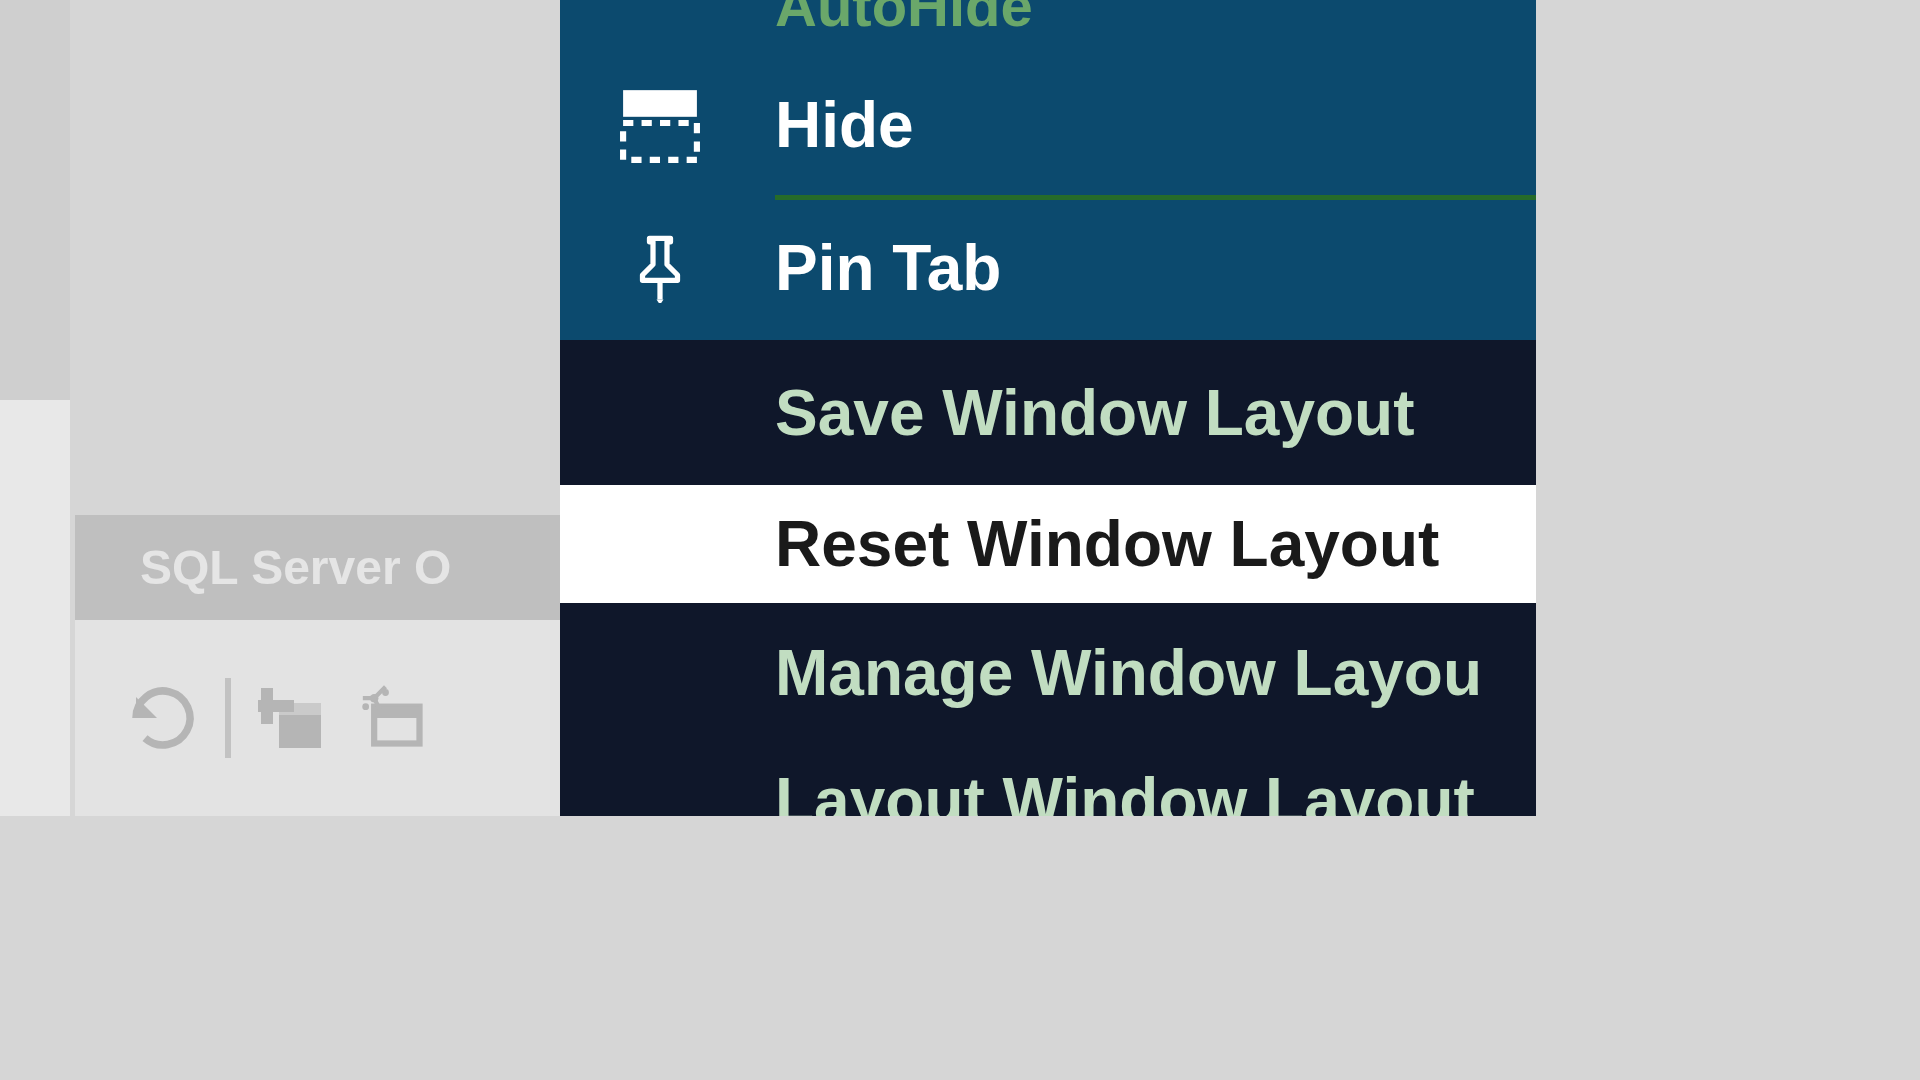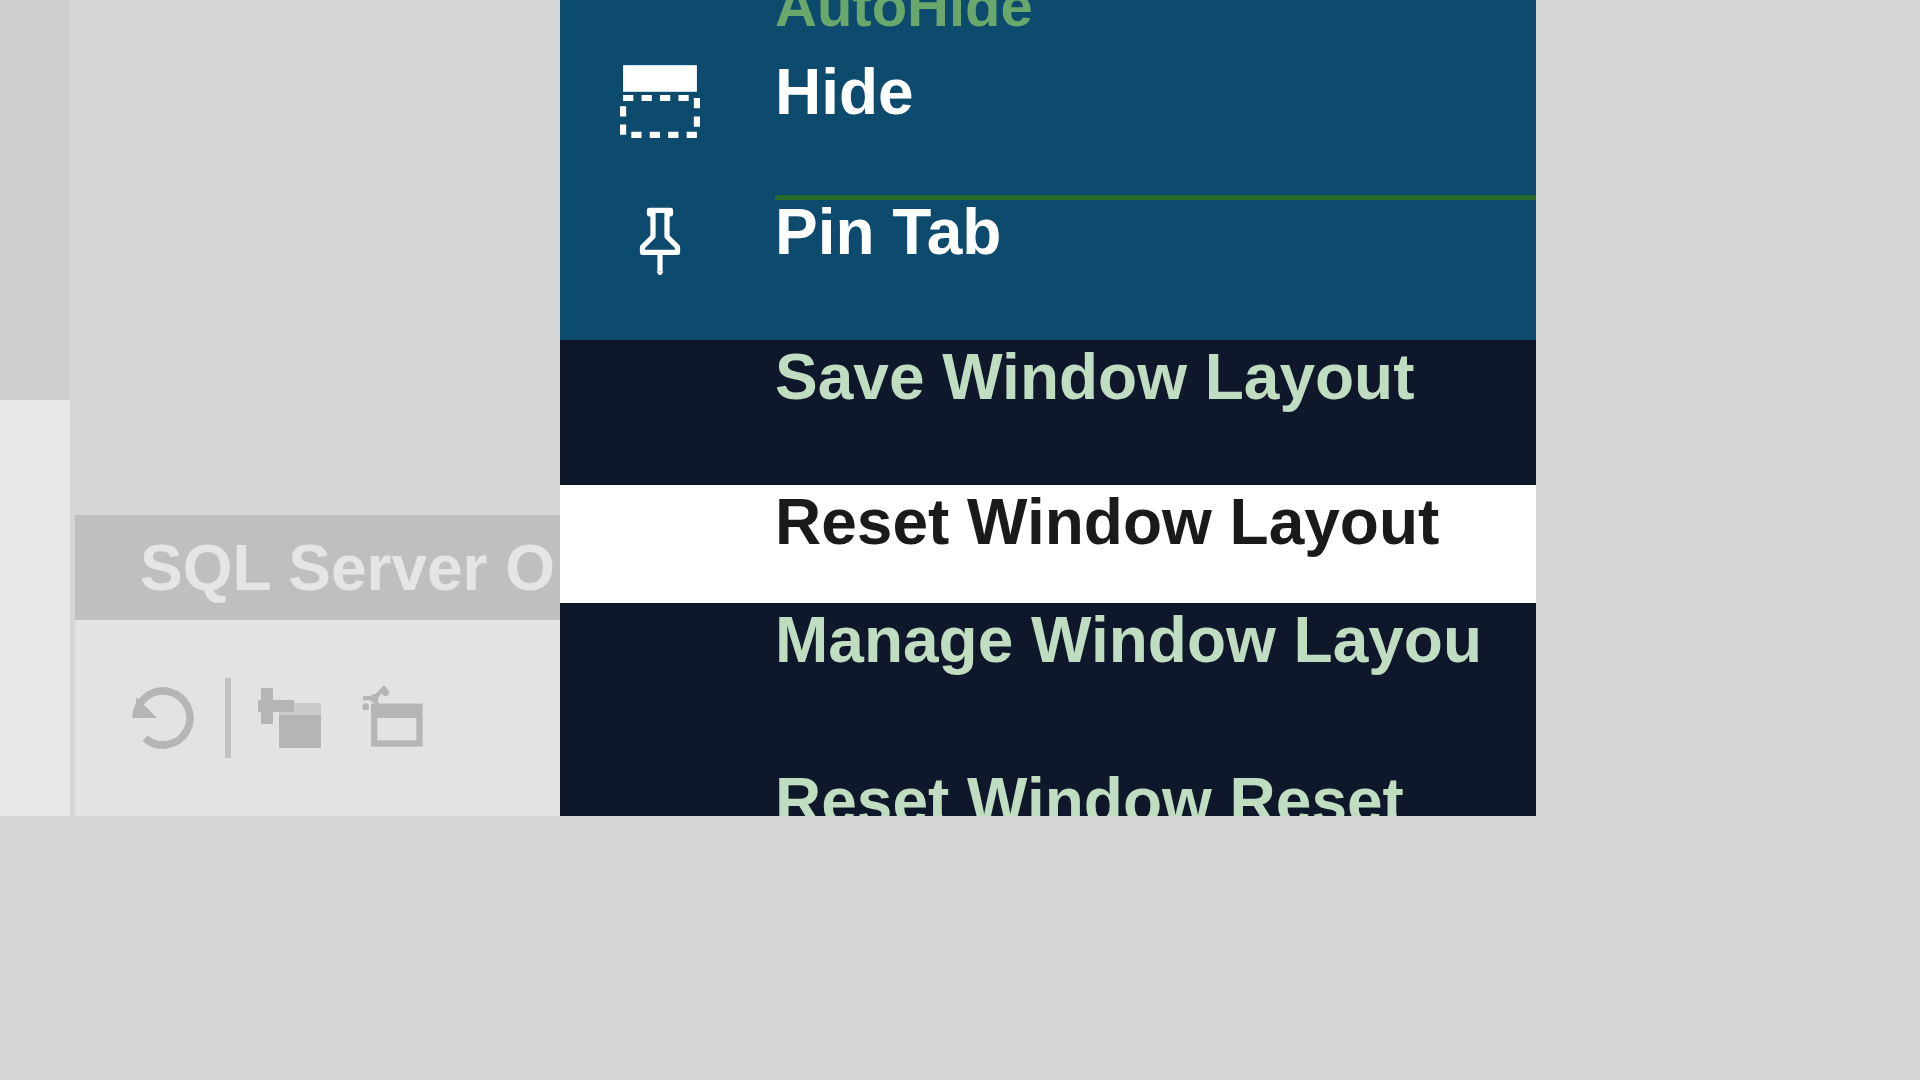--- a/index.html
+++ b/index.html
@@ -41,21 +41,21 @@
     top: 515px;
     width: 490px;
     height: 105px;
     background: #bfbfbf;
     display: flex;
     align-items: center;
     padding-left: 65px;
   }
   .server-text {
     color: #e5e5e5;
-    font-size: 64px;
+    font-size: 48px;
     font-weight: 600;
     white-space: nowrap;
     overflow: hidden;
   }
   .toolbar {
     position: absolute;
     left: 75px;
     top: 620px;
     width: 490px;
     height: 196px;
@@ -81,21 +81,21 @@
   .menu {
     position: absolute;
     left: 560px;
     top: 0;
     width: 976px;
     height: 816px;
   }
   .menu-item {
     width: 100%;
     display: flex;
-    align-items: flex-start;
+    align-items: center;
     padding-left: 215px;
     position: relative;
   }
   .menu-item.dark {
     background: #0c4a6e;
   }
   .menu-item.mid {
     background: #0f172a;
   }
   .menu-item.selected {
@@ -210,18 +210,18 @@
 
   <div class="menu-item selected row-apply">
     <span class="menu-label">Reset Window Layout</span>
   </div>
 
   <div class="menu-item mid row-manage">
     <span class="menu-label">Manage Window Layou</span>
   </div>
 
   <div class="menu-item mid row-reset">
-    <span class="menu-label">Reset Window Reset</span>
+    <span class="menu-label">Layout Window Layout</span>
   </div>
 
 </div>
 
 <div class="separator-line"></div>
 
 </body></html>

